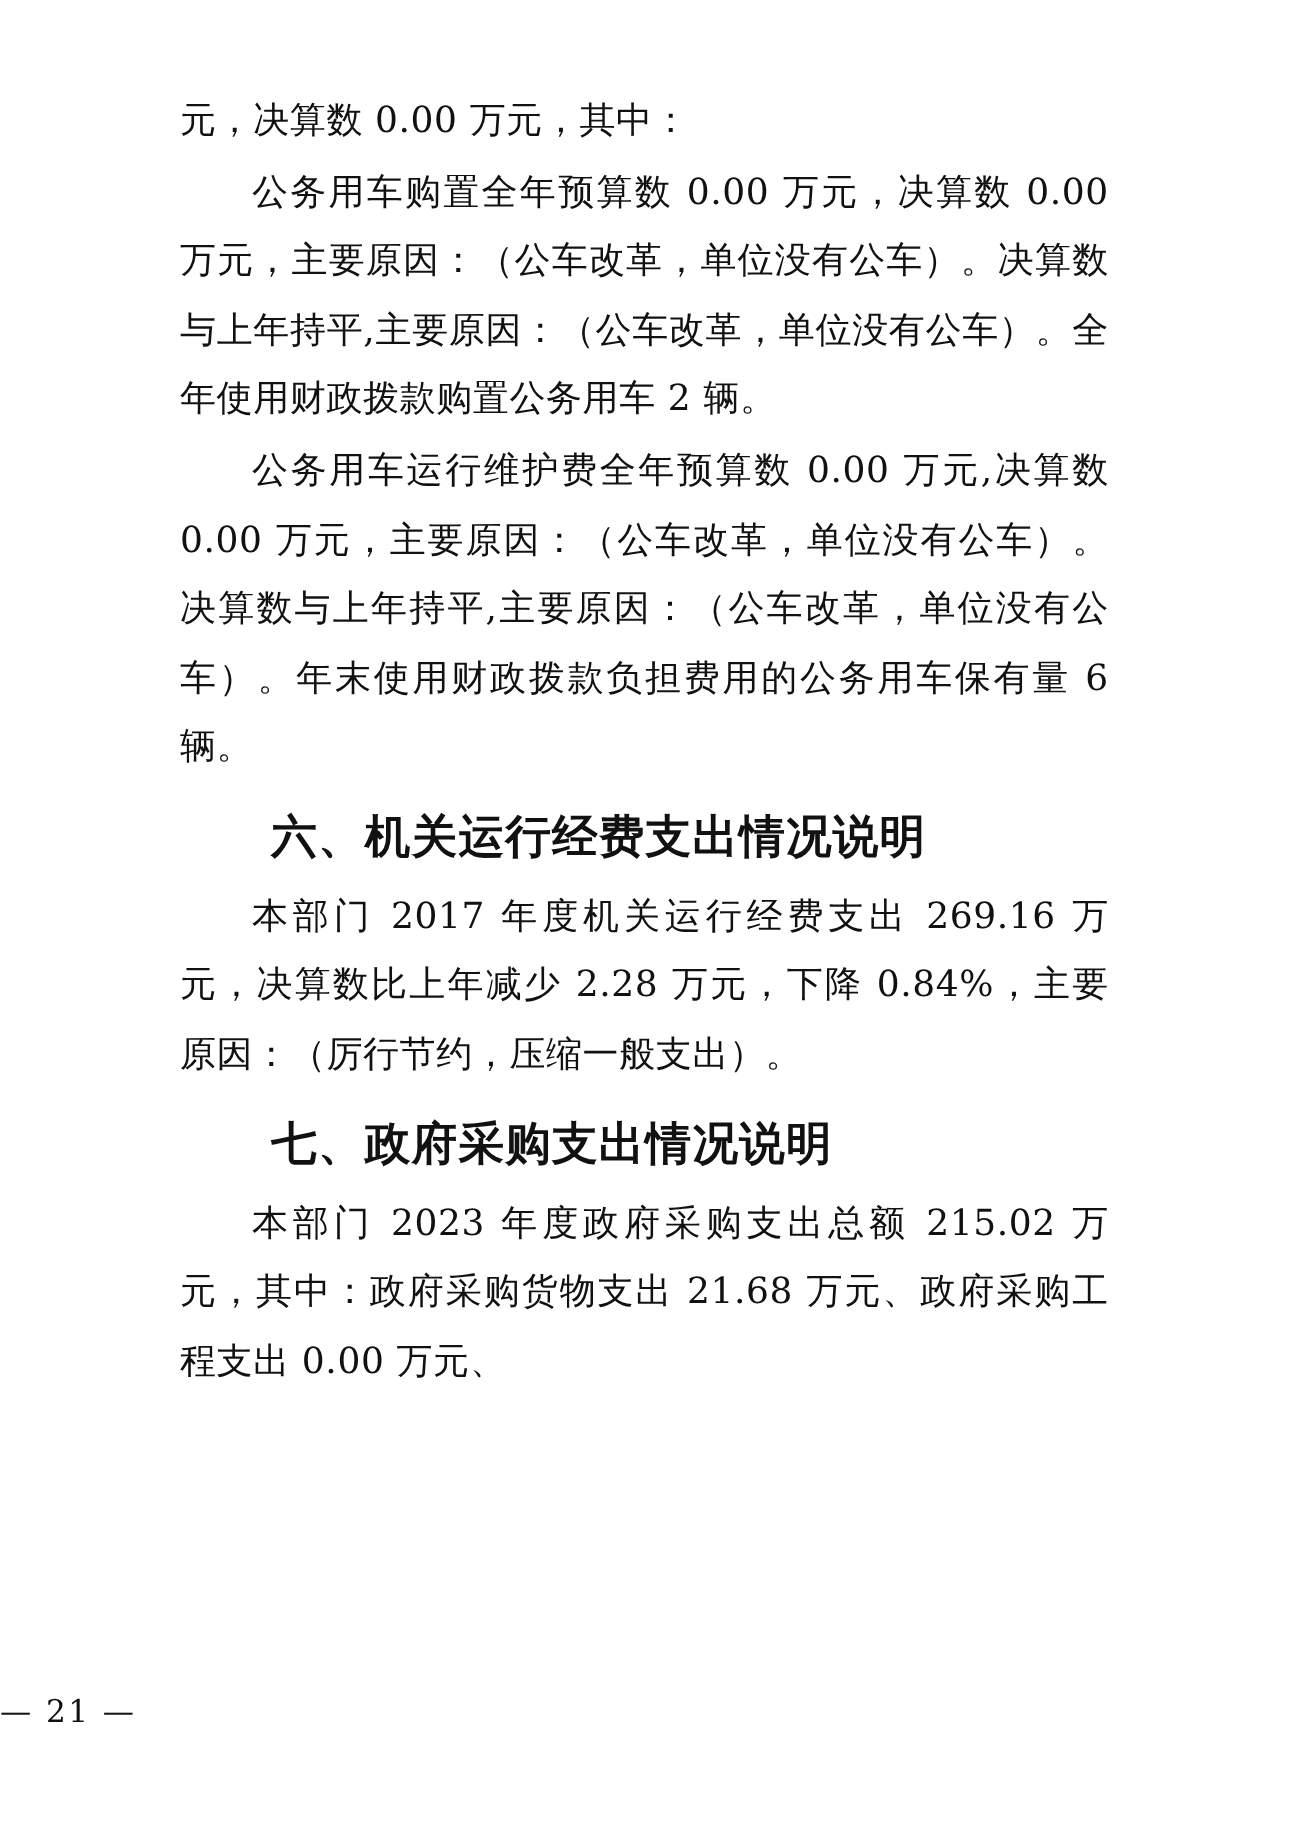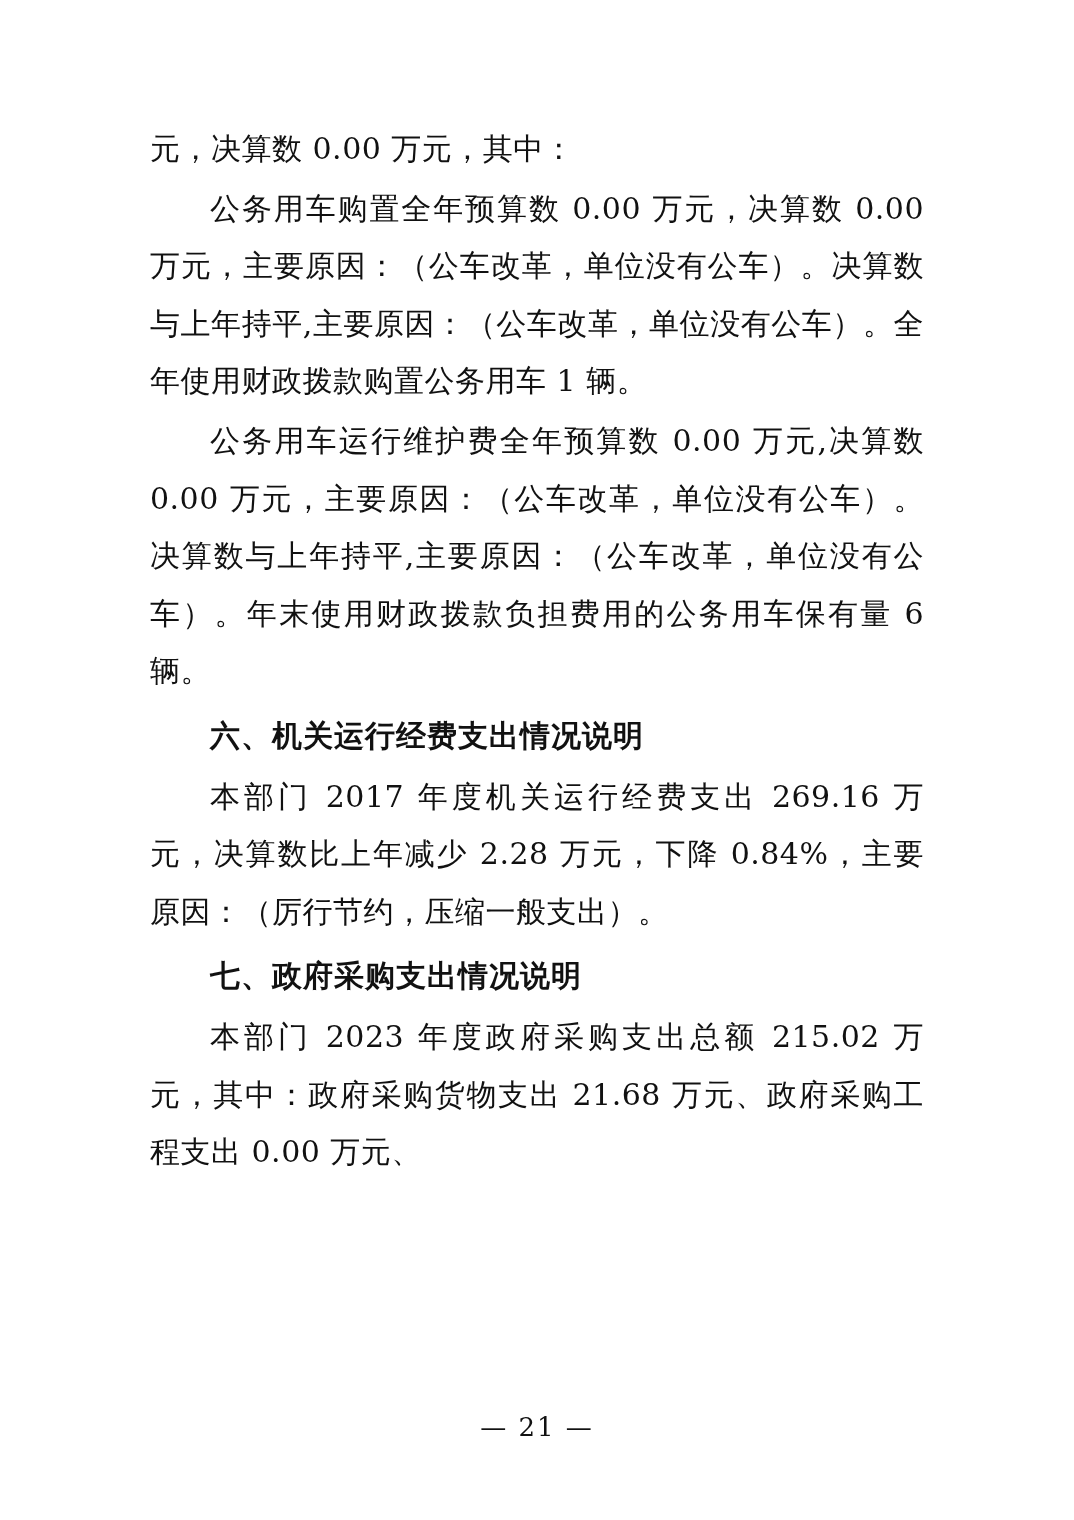--- a/index.html
+++ b/index.html
@@ -6,67 +6,67 @@
     margin: 0;
     padding: 0;
     background: #ffffff;
   }
   .page {
     width: 1074px;
     height: 1520px;
     background: #ffffff;
     position: relative;
     box-sizing: border-box;
-    padding: 120px 150px 0 150px;
+    padding: 72px 150px 0 150px;
     font-family: "DejaVu Serif", "Liberation Serif", serif;
     color: #111111;
     overflow: hidden;
   }
   .body-text {
     font-size: 30px;
     line-height: 1.92;
     text-align: justify;
     text-justify: inter-ideograph;
     letter-spacing: 0.5px;
     margin: 0;
   }
   .para {
     margin: 0 0 2px 0;
   }
   .indent {
     text-indent: 2em;
   }
   .heading {
-    font-size: 30px;
+    font-size: 38px;
     line-height: 1.92;
     font-weight: bold;
     text-indent: 2em;
     margin: 10px 0 0 0;
     letter-spacing: 1px;
-    font-family: Liberation Mono, monospace;
+    font-family: Liberation Serif, serif;
   }
   .footer {
     position: absolute;
     left: 0;
     right: 0;
     bottom: 78px;
-    text-align: center;
+    text-align: left;
     font-size: 26px;
     letter-spacing: 2px;
     color: #111111;
   }
 </style>
 </head>
 <body>
 
 <div class="page">
 
   <p class="body-text para">元，决算数 0.00 万元，其中：</p>
 
-  <p class="body-text para indent">公务用车购置全年预算数 0.00 万元，决算数 0.00 万元，主要原因：（公车改革，单位没有公车）。决算数与上年持平,主要原因：（公车改革，单位没有公车）。全年使用财政拨款购置公务用车 1 辆。</p>
+  <p class="body-text para indent">公务用车购置全年预算数 0.00 万元，决算数 0.00 万元，主要原因：（公车改革，单位没有公车）。决算数与上年持平,主要原因：（公车改革，单位没有公车）。全年使用财政拨款购置公务用车 2 辆。</p>
 
   <p class="body-text para indent">公务用车运行维护费全年预算数 0.00 万元,决算数 0.00 万元，主要原因：（公车改革，单位没有公车）。决算数与上年持平,主要原因：（公车改革，单位没有公车）。年末使用财政拨款负担费用的公务用车保有量 6 辆。</p>
 
 
   <h2 class="heading">六、机关运行经费支出情况说明</h2>
 
   <p class="body-text para indent">本部门 2017 年度机关运行经费支出 269.16 万元，决算数比上年减少 2.28 万元，下降 0.84%，主要原因：（厉行节约，压缩一般支出）。</p>
 
   <h2 class="heading">七、政府采购支出情况说明</h2>
 

